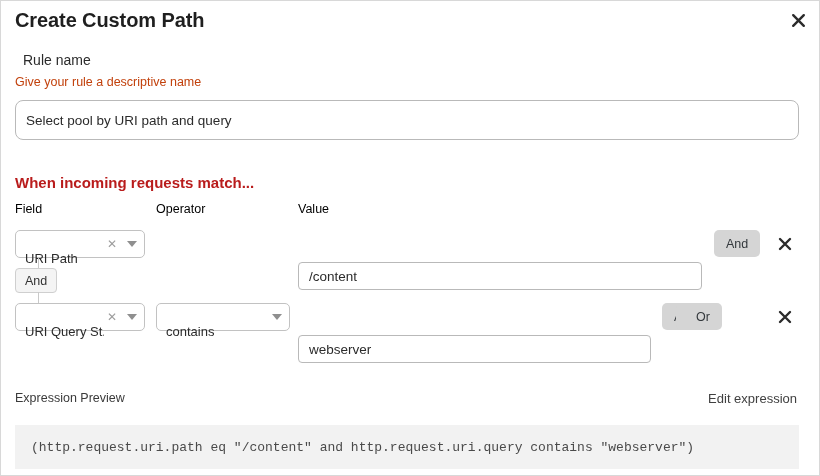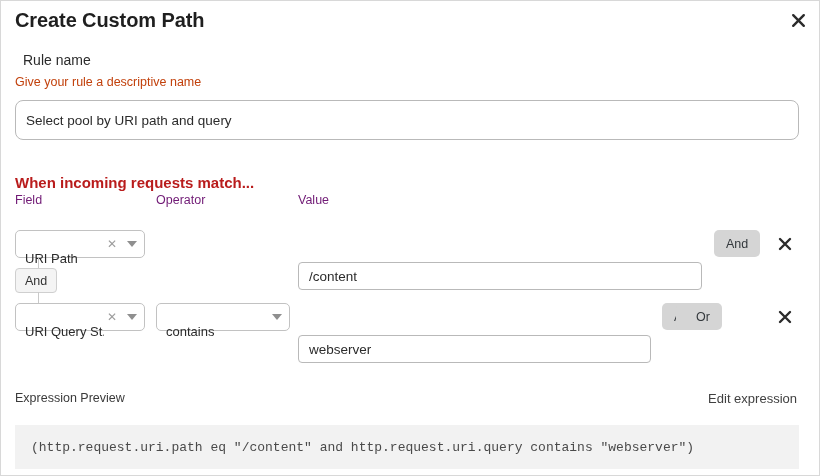--- a/index.html
+++ b/index.html
@@ -85,23 +85,23 @@
     left: 14px;
     top: 173px;
     font-size: 15px;
     font-weight: bold;
     color: #b91c1c;
   }
 
   
   .col-label {
     position: absolute;
-    top: 192px;
-    font-size: 12.5px;
-    color: #701a75;
+    top: 201px;
+    font-size: 12.5px;
+    color: #000000;
   }
   .col-field    { left: 14px; }
   .col-operator { left: 155px; }
   .col-value    { left: 297px; }
 
   
   .cond-row {
     position: absolute;
     left: 0;
     width: 820px;

